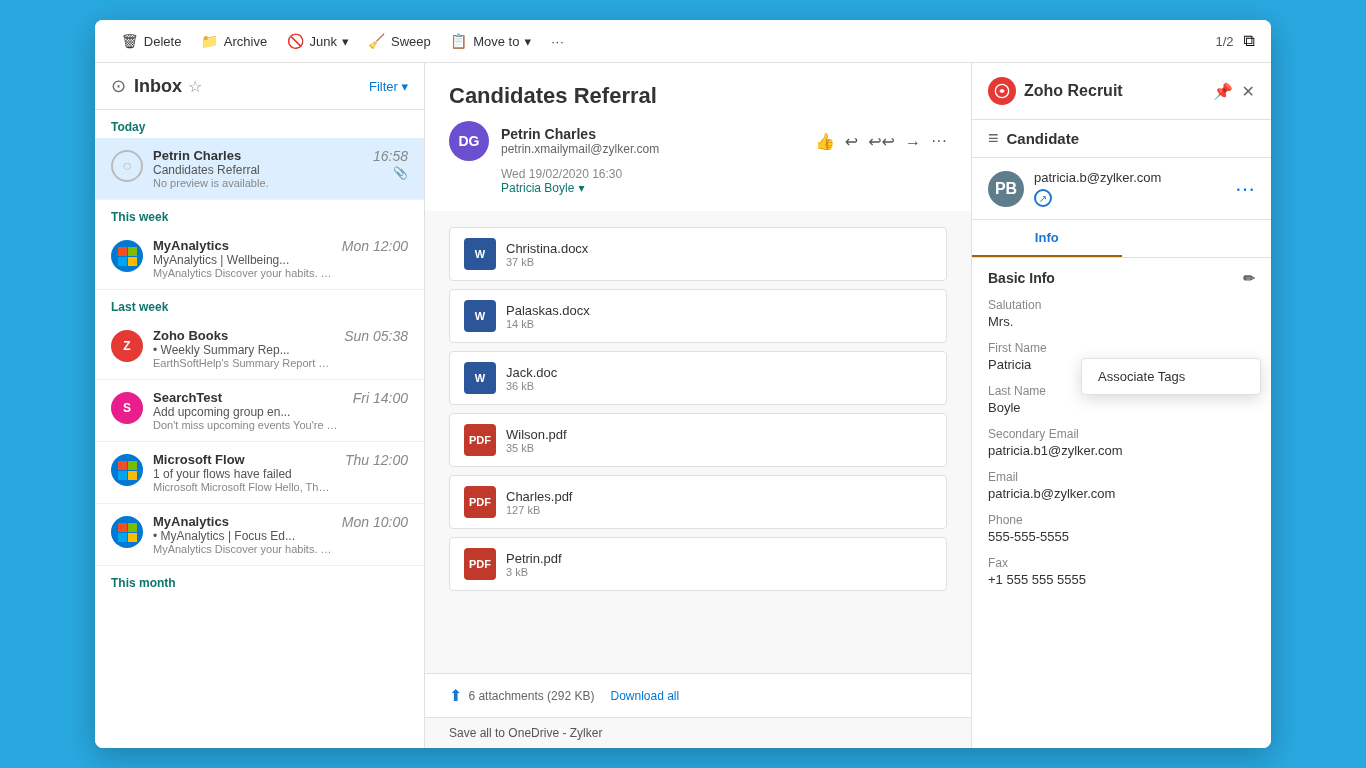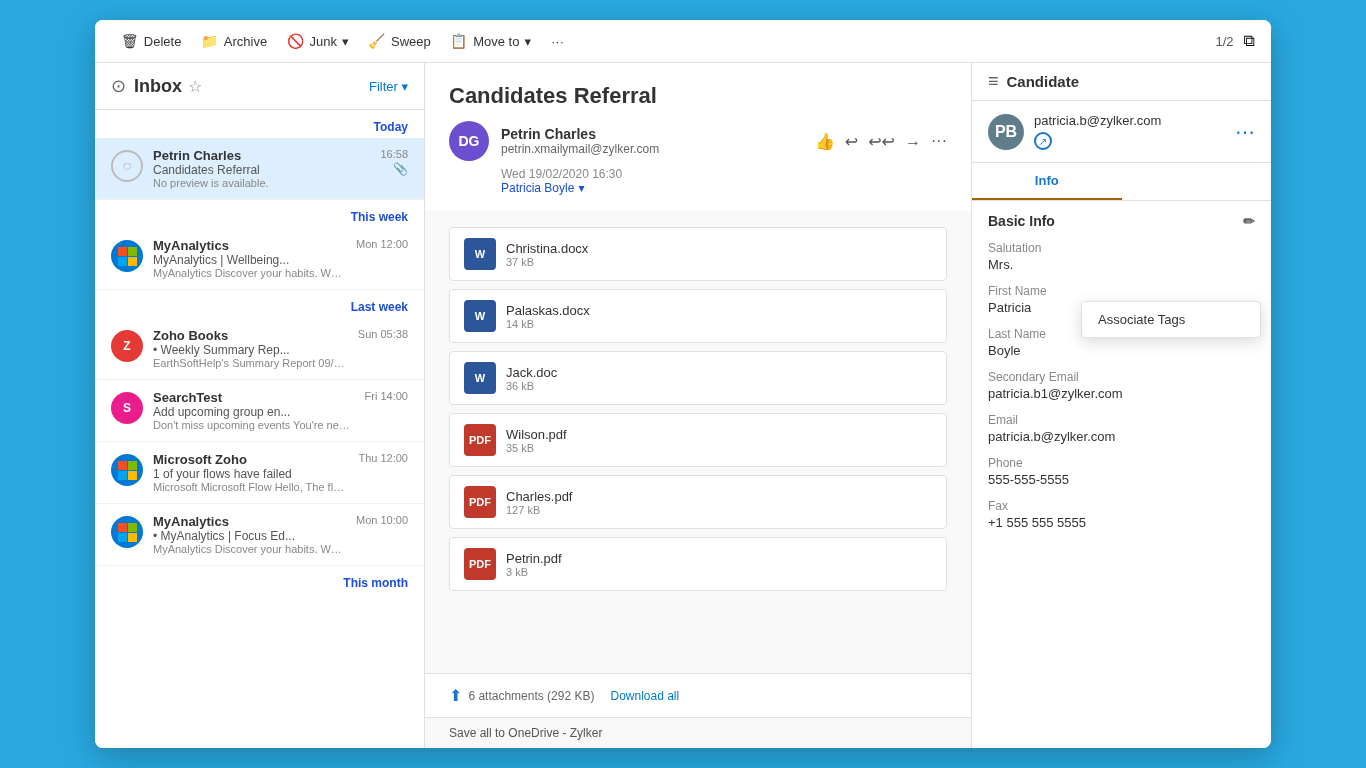--- a/index.html
+++ b/index.html
@@ -81,24 +81,23 @@
     .inbox-star { color: #888; margin-left: 6px; }
     .filter-btn {
       margin-left: auto;
       color: #0078d4;
       font-size: 13px;
       cursor: pointer;
     }
     .inbox-list { flex: 1; overflow-y: auto; }
     .section-label {
       font-size: 12px;
-      color: #1d4ed8;
+      color: #0f766e;
       padding: 10px 16px 4px;
       font-weight: 600;
-      text-align: right;
     }
     .email-item {
       display: flex;
       align-items: flex-start;
       padding: 10px 16px;
       cursor: pointer;
       border-bottom: 1px solid #f0f0f0;
       gap: 10px;
     }
     .email-item.selected { background: #ddeeff; }
@@ -119,21 +118,21 @@
       border: 2px solid #bbb;
       background: transparent;
       color: #bbb;
       font-size: 16px;
     }
     .email-body { flex: 1; min-width: 0; }
     .email-from { font-size: 13px; font-weight: 600; color: #333; }
     .email-subject { font-size: 12px; color: #555; white-space: nowrap; overflow: hidden; text-overflow: ellipsis; }
     .email-preview { font-size: 11px; color: #888; white-space: nowrap; overflow: hidden; text-overflow: ellipsis; }
     .email-meta { display: flex; flex-direction: column; align-items: flex-end; gap: 2px; }
-    .email-time { font-size: 11px; color: #888; white-space: nowrap; }
+    .email-time { font-size: 14px; color: #888; white-space: nowrap; font-style: italic; }
     .email-attach { font-size: 12px; color: #888; }
     
     .reading-pane {
       flex: 1;
       background: #f8f8f8;
       display: flex;
       flex-direction: column;
       overflow: hidden;
     }
     .email-detail-header {
@@ -167,21 +166,21 @@
     .from-info { flex: 1; }
     .from-name { font-size: 14px; font-weight: 600; color: #333; }
     .from-email { font-size: 12px; color: #666; }
     .email-actions-row {
       display: flex;
       gap: 10px;
       margin-left: auto;
     }
     .email-action-btn { color: #555; cursor: pointer; font-size: 16px; }
     .email-detail-date { font-size: 12px; color: #888; margin-top: 4px; padding-left: 52px; }
-    .email-detail-to { font-size: 12px; color: #1d4ed8; padding-left: 52px; display: flex; align-items: flex-end; gap: 4px; }
+    .email-detail-to { font-size: 12px; color: #0f766e; padding-left: 52px; display: flex; align-items: flex-end; gap: 4px; }
     .email-body-content {
       flex: 1;
       overflow-y: auto;
       padding: 16px 24px;
     }
     .attachment-list { display: flex; flex-direction: column; gap: 8px; }
     .attachment-item {
       background: #fff;
       border: 1px solid #e0e0e0;
       border-radius: 4px;
@@ -463,21 +462,21 @@
         <div class="email-item">
           <div class="email-avatar" style="background:#0078d4;">
             <svg width="20" height="20" viewBox="0 0 20 20">
                 <rect width="9" height="9" x="1" y="1" fill="#f25022"></rect>
                 <rect width="9" height="9" x="11" y="1" fill="#7fba00"></rect>
                 <rect width="9" height="9" x="1" y="11" fill="#00a4ef"></rect>
                 <rect width="9" height="9" x="11" y="11" fill="#ffb900"></rect>
               </svg>
           </div>
           <div class="email-body">
-            <div class="email-from">Microsoft Zoho</div>
+            <div class="email-from">Microsoft Flow</div>
             <div class="email-subject">1 of your flows have failed</div>
             <div class="email-preview">Microsoft Microsoft Flow Hello, The flow...</div>
           </div>
           <div class="email-meta">
             <span class="email-time">Thu 12:00</span>
           </div>
         </div>
         <div class="email-item">
           <div class="email-avatar" style="background:#0078d4;">
             <svg width="20" height="20" viewBox="0 0 20 20">
@@ -578,20 +577,33 @@
           <span>6 attachments (292 KB)</span>
         </div>
         <span class="download-all">Download all</span>
       </div>
       <div class="save-onedrive">
         <span>Save all to OneDrive - Zylker</span>
       </div>
     </div>
 
     <div class="zoho-panel">
+      <div class="zoho-header">
+        <div class="zoho-logo">
+          <svg width="16" height="16" viewBox="0 0 24 24" fill="none">
+            <circle cx="12" cy="12" r="10" stroke="white" stroke-width="2"></circle>
+            <path d="M8 12 Q12 6 16 12 Q12 18 8 12" fill="white"></path>
+          </svg>
+        </div>
+        <span class="zoho-title">Zoho Recruit</span>
+        <div class="zoho-header-actions">
+          <span class="zoho-header-btn">📌</span>
+          <span class="zoho-header-btn">✕</span>
+        </div>
+      </div>
       <div class="zoho-menu-bar">
         <span class="zoho-menu-icon">≡</span>
         <span class="zoho-menu-title">Candidate</span>
       </div>
       <div class="candidate-card">
         <div class="candidate-avatar">
           <span>PB</span>
         </div>
         <div style="flex:1; min-width:0;">
           <div class="candidate-email">patricia.b@zylker.com</div>

